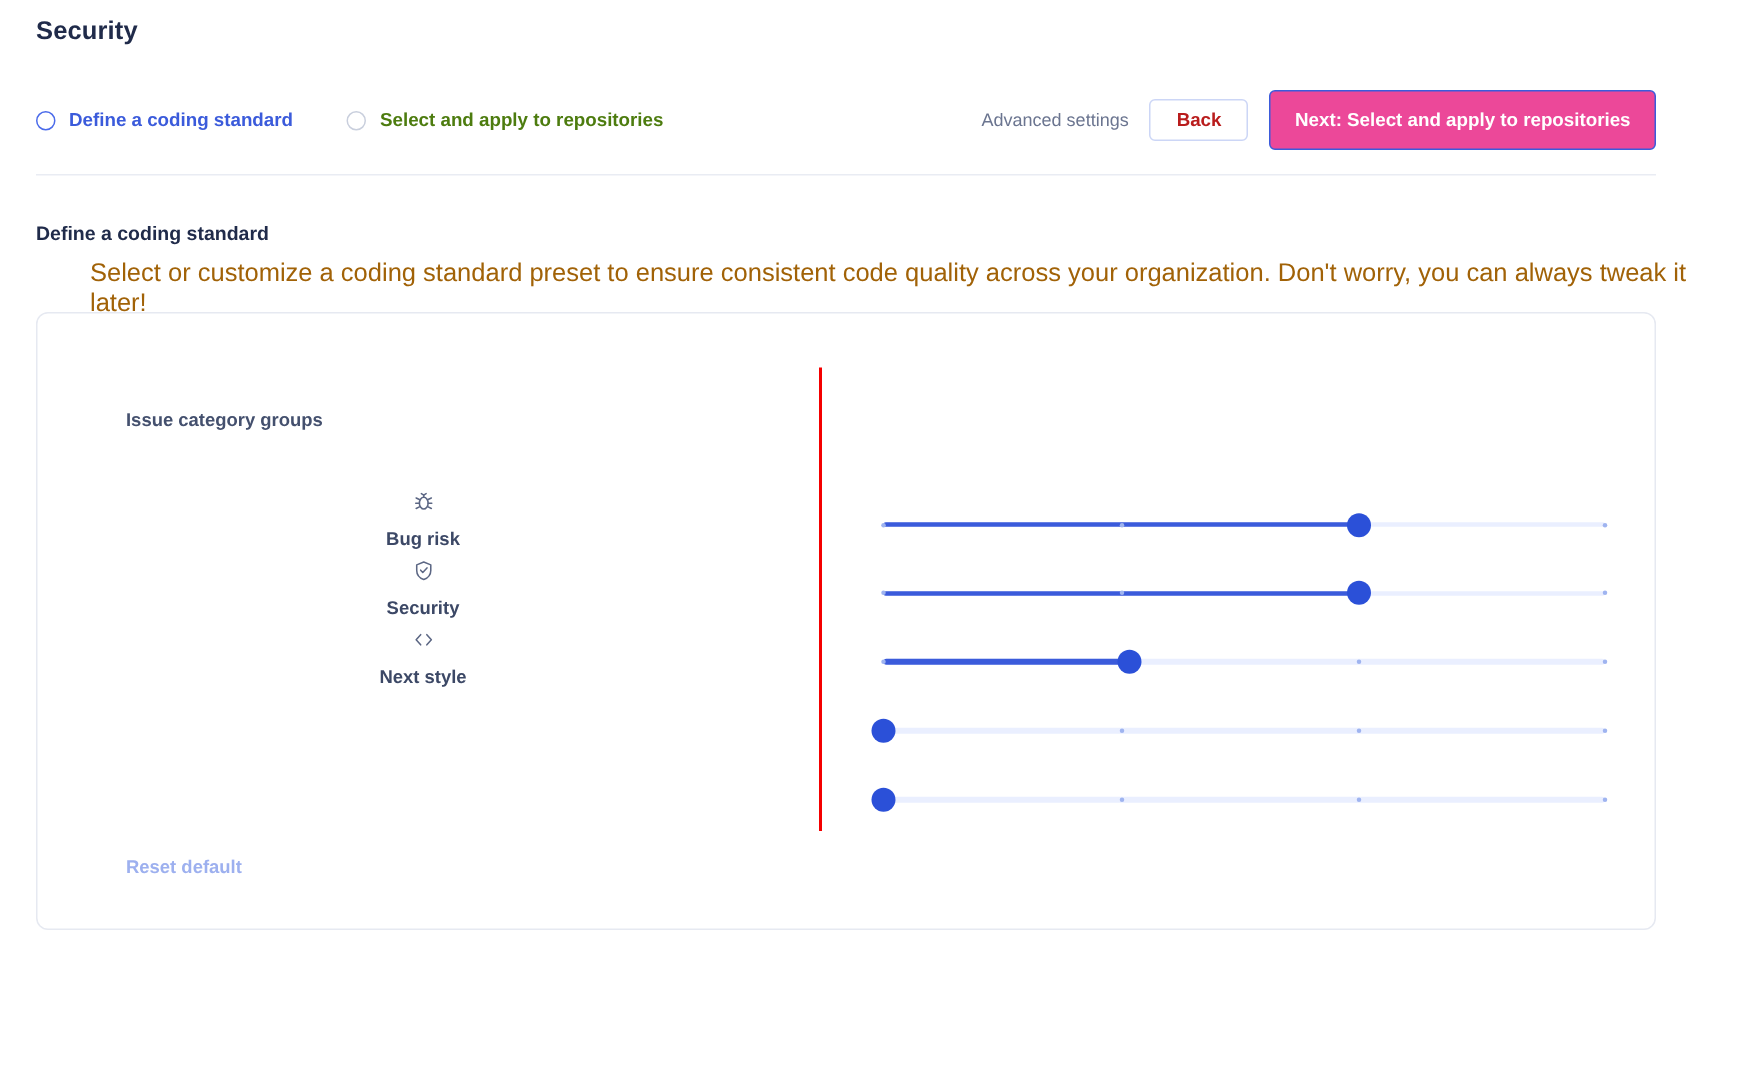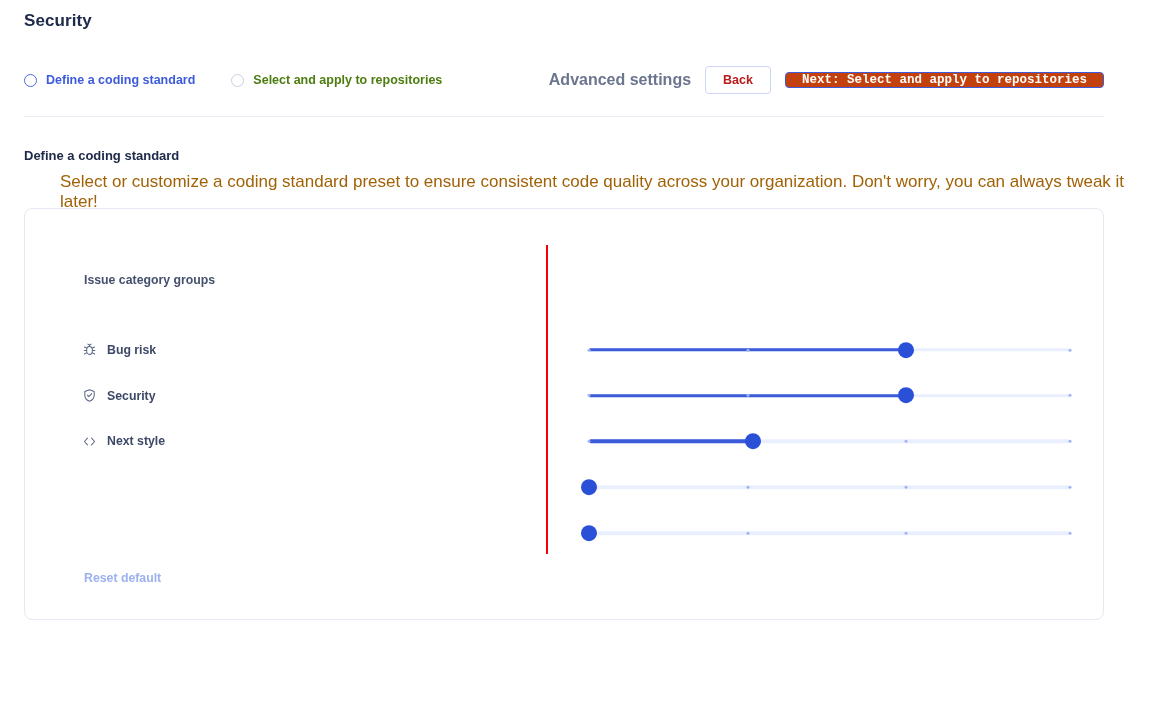--- a/index.html
+++ b/index.html
@@ -62,22 +62,22 @@
   .step.inactive .step-radio { border-color: #c9cfdd; }
   .step.inactive .step-label { color: #4d7c0f; font-weight: bold; }
 
   .stepbar-right {
     margin-left: auto;
     display: flex;
     align-items: center;
     gap: 14px;
   }
   .adv-settings {
-    font-size: 16px;
-    font-weight: bold;
+    font-size: 12px;
+    font-weight: normal;
     color: #6b7590;
     cursor: pointer;
     white-space: nowrap;
   }
   .btn {
     font-family: "Liberation Sans", sans-serif;
     font-size: 12.5px;
     font-weight: bold;
     border-radius: 4px;
     cursor: pointer;
@@ -88,26 +88,25 @@
     justify-content: center;
   }
   .btn-back {
     height: 28px;
     padding: 0 17px;
     background: #ffffff;
     color: #b91c1c;
     border: 1px solid #ccd6f6;
   }
   .btn-next {
-    height: 16px;
+    height: 40px;
     padding: 0 16px;
-    background: #c2410c;
+    background: #ec4899;
     color: #ffffff;
     border: 1px solid #3b5bdb;
-    font-family: Liberation Mono, monospace;
   }
 
   
   .divider {
     position: absolute;
     left: 24px;
     top: 116px;
     width: 1080px;
     height: 1px;
     background: #e9ecf3;
@@ -157,20 +156,21 @@
     position: absolute;
     left: 57px;
     top: 118px;
     width: 400px;
   }
   .cat-row {
     height: 45.8px;
     display: flex;
     align-items: center;
     gap: 10px;
+    flex-direction: column;
   }
   .cat-icon {
     width: 15px;
     height: 15px;
     flex: 0 0 auto;
     display: flex;
     align-items: center;
     justify-content: center;
     color: #5c6784;
   }

